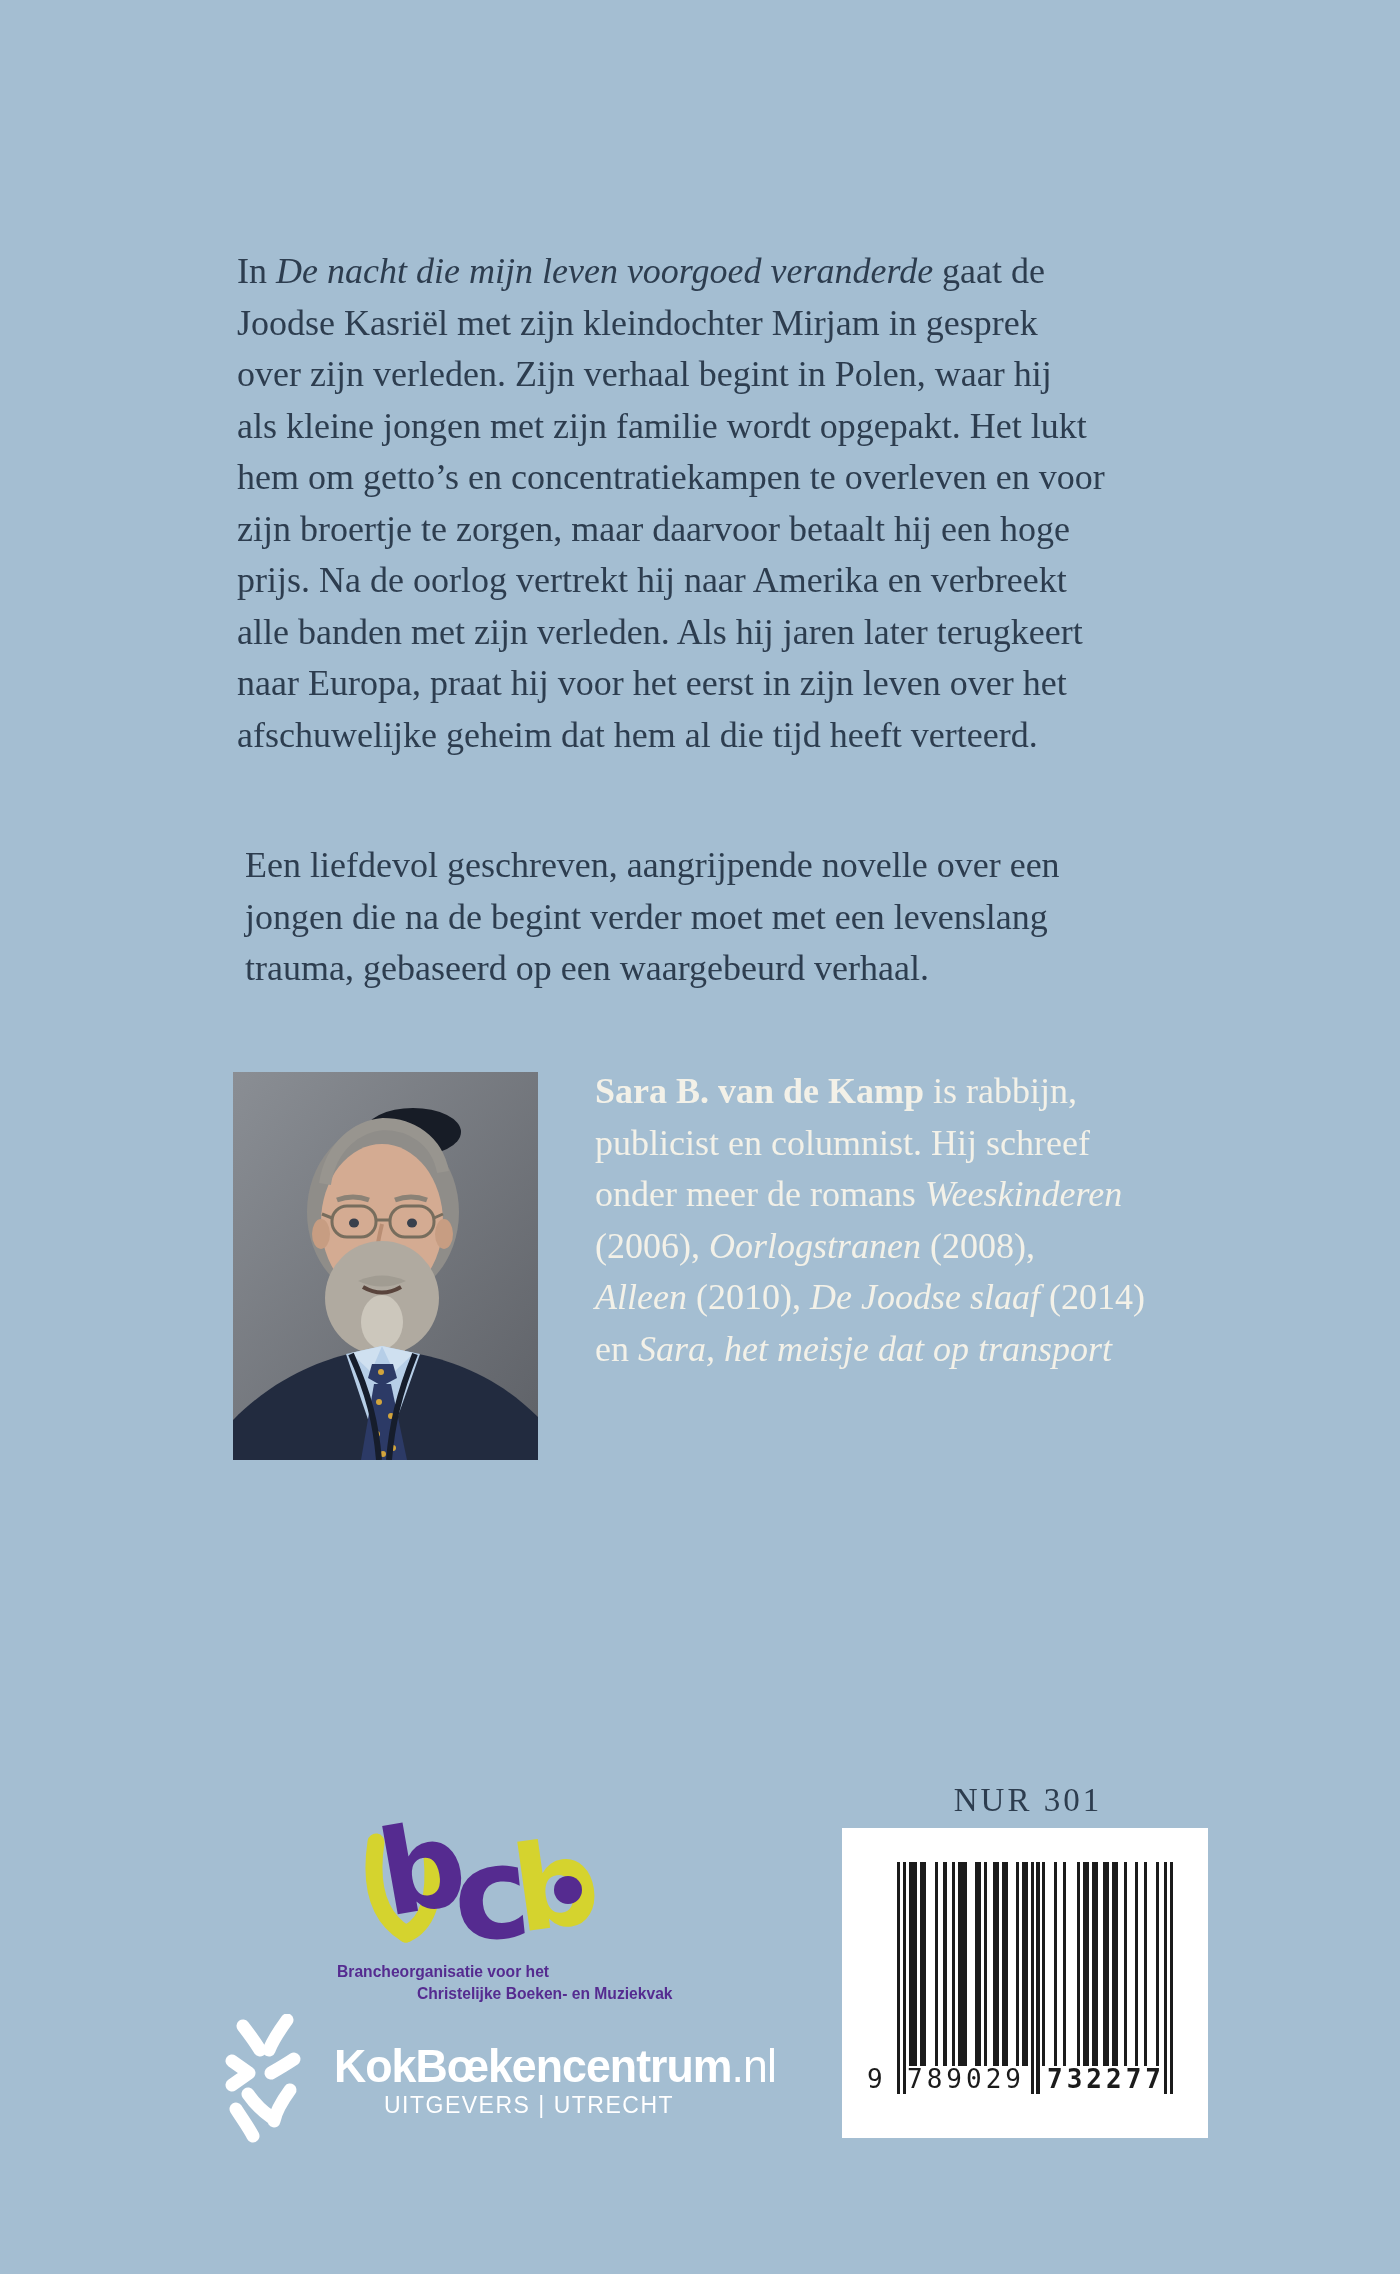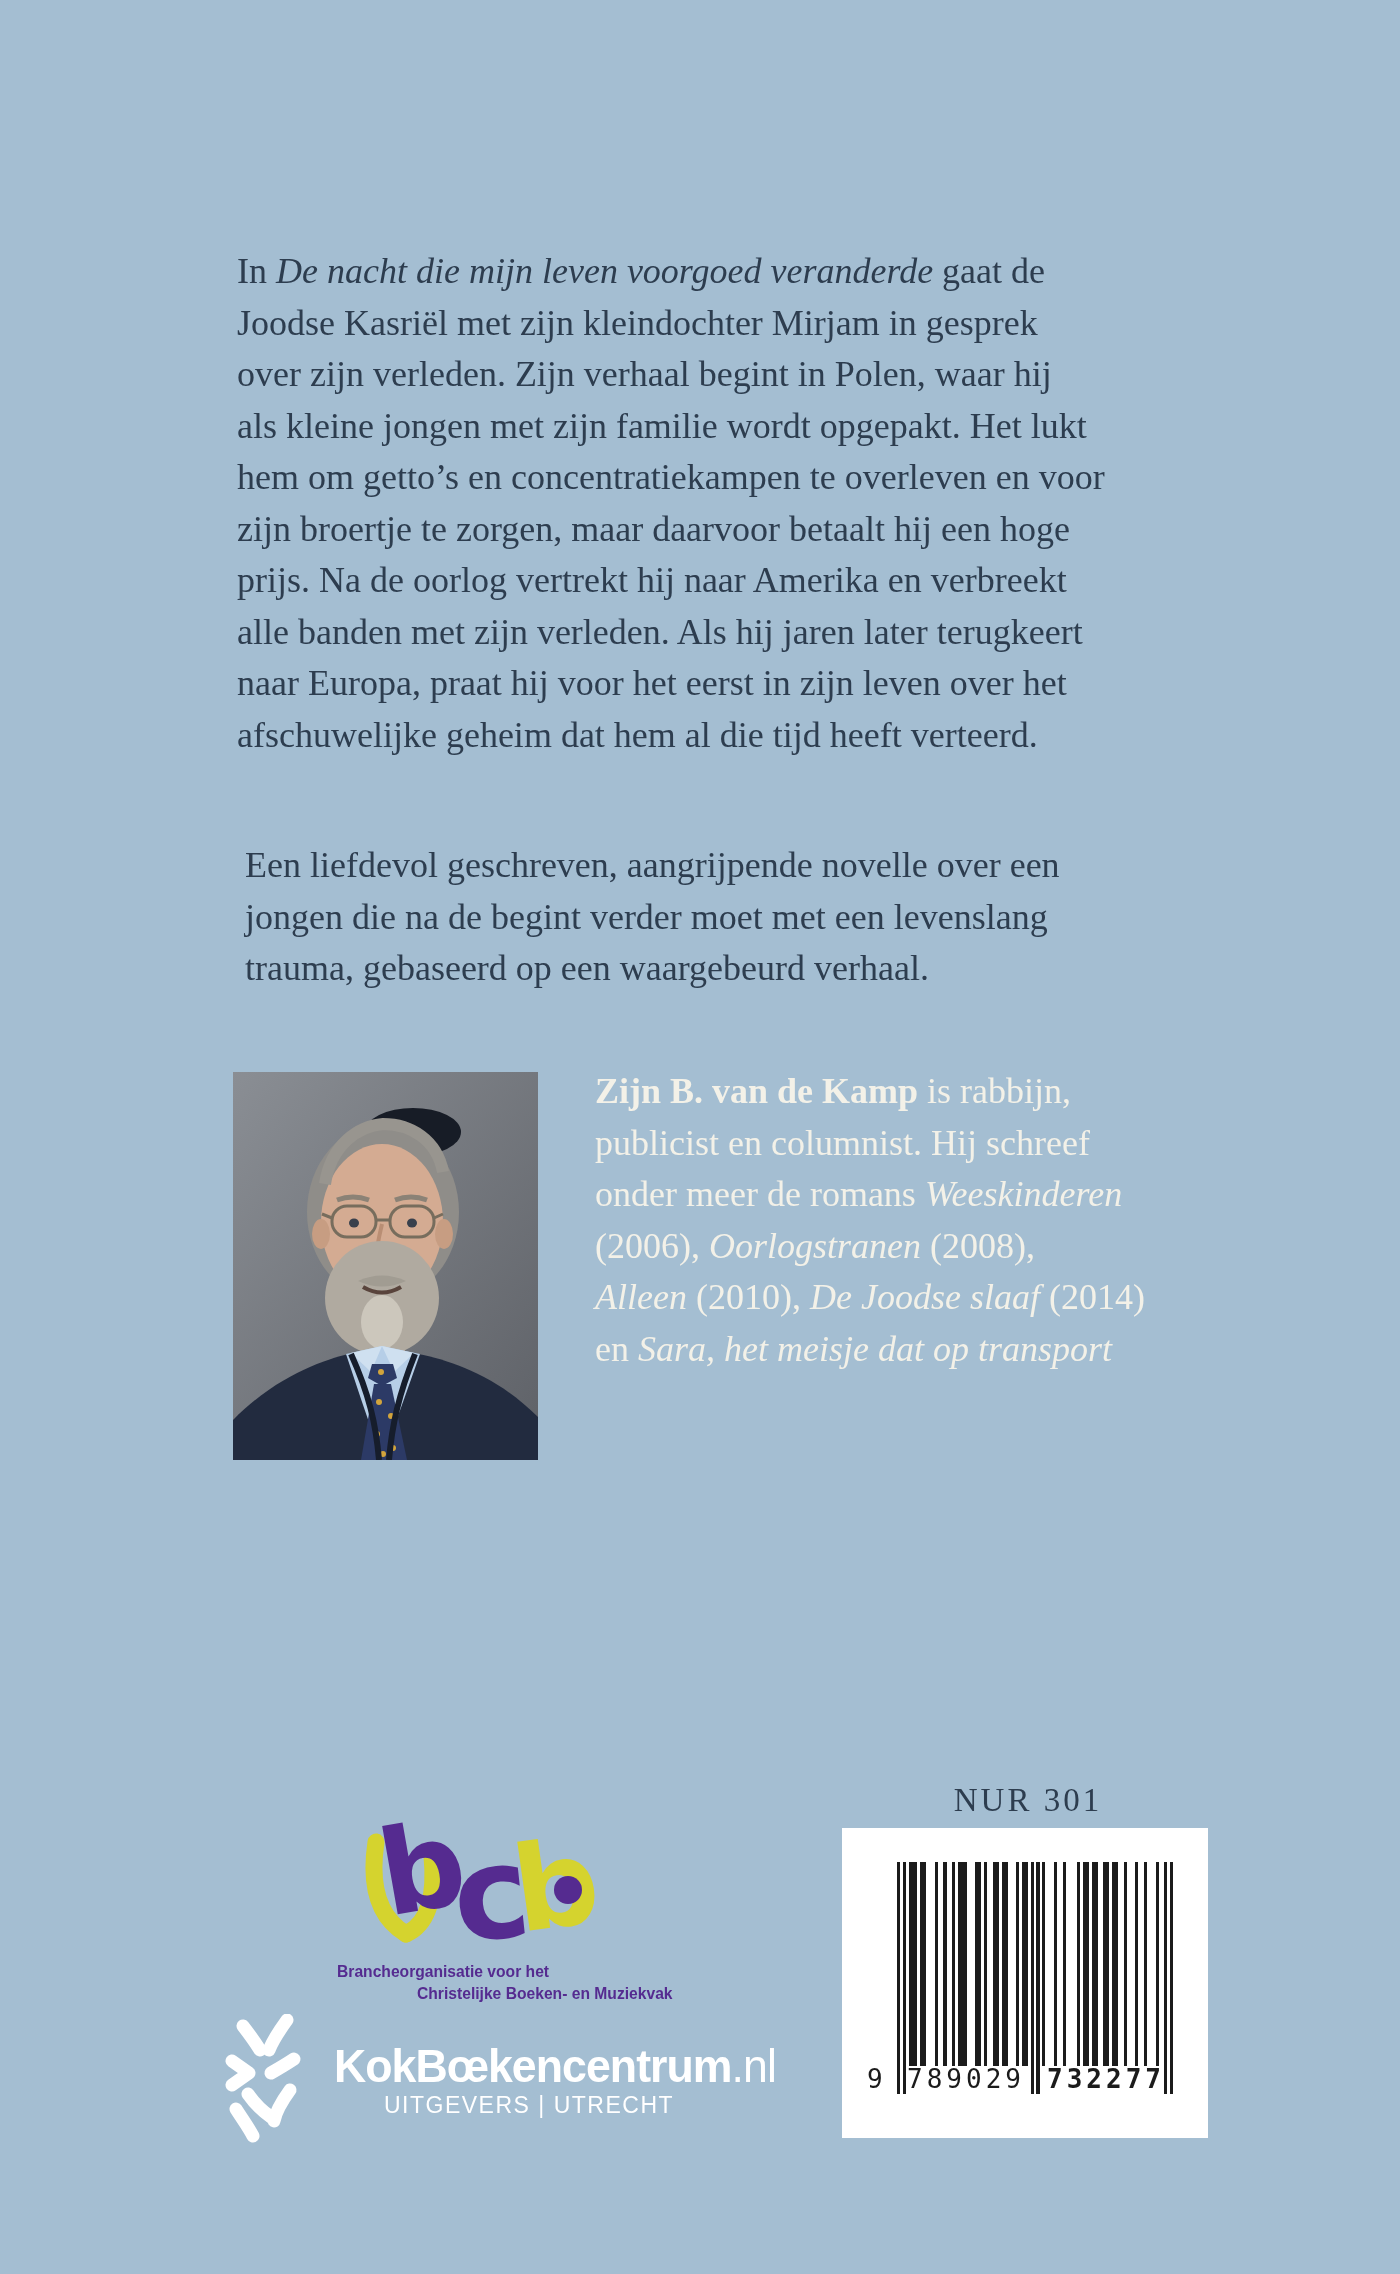--- a/index.html
+++ b/index.html
@@ -133,21 +133,21 @@
       <circle cx="144" cy="362" r="3" fill="#d2a43c"></circle>
     <circle cx="160" cy="376" r="3" fill="#d2a43c"></circle>
       <circle cx="150" cy="382" r="3" fill="#d2a43c"></circle>
 
     <path d="M118 282 C136 322 143 352 146 388" stroke="#161d2c" stroke-width="6" fill="none"></path>
     <path d="M182 282 C166 322 159 352 156 388" stroke="#161d2c" stroke-width="6" fill="none"></path>
   </svg>
 </div>
 
 <div class="abs bio">
-  <div><span class="seg-b">Zijn B. van de Kamp</span><span class="seg-r"> is rabbijn,</span></div>
+  <div><span class="seg-b">Sara B. van de Kamp</span><span class="seg-r"> is rabbijn,</span></div>
   <div><span class="seg-r">publicist en columnist. Hij schreef</span></div>
   <div><span class="seg-r">onder meer de romans </span><span class="seg-i">Weeskinderen</span></div>
   <div><span class="seg-r">(2006), </span><span class="seg-i">Oorlogstranen</span><span class="seg-r"> (2008),</span></div>
   <div><span class="seg-i">Alleen</span><span class="seg-r"> (2010), </span><span class="seg-i">De Joodse slaaf</span><span class="seg-r"> (2014)</span></div>
   <div><span class="seg-r">en </span><span class="seg-i">Sara, het meisje dat op transport</span></div>
 </div>
 
 <div class="abs nur">NUR 301</div>
 
 <div class="abs barcode-box">

